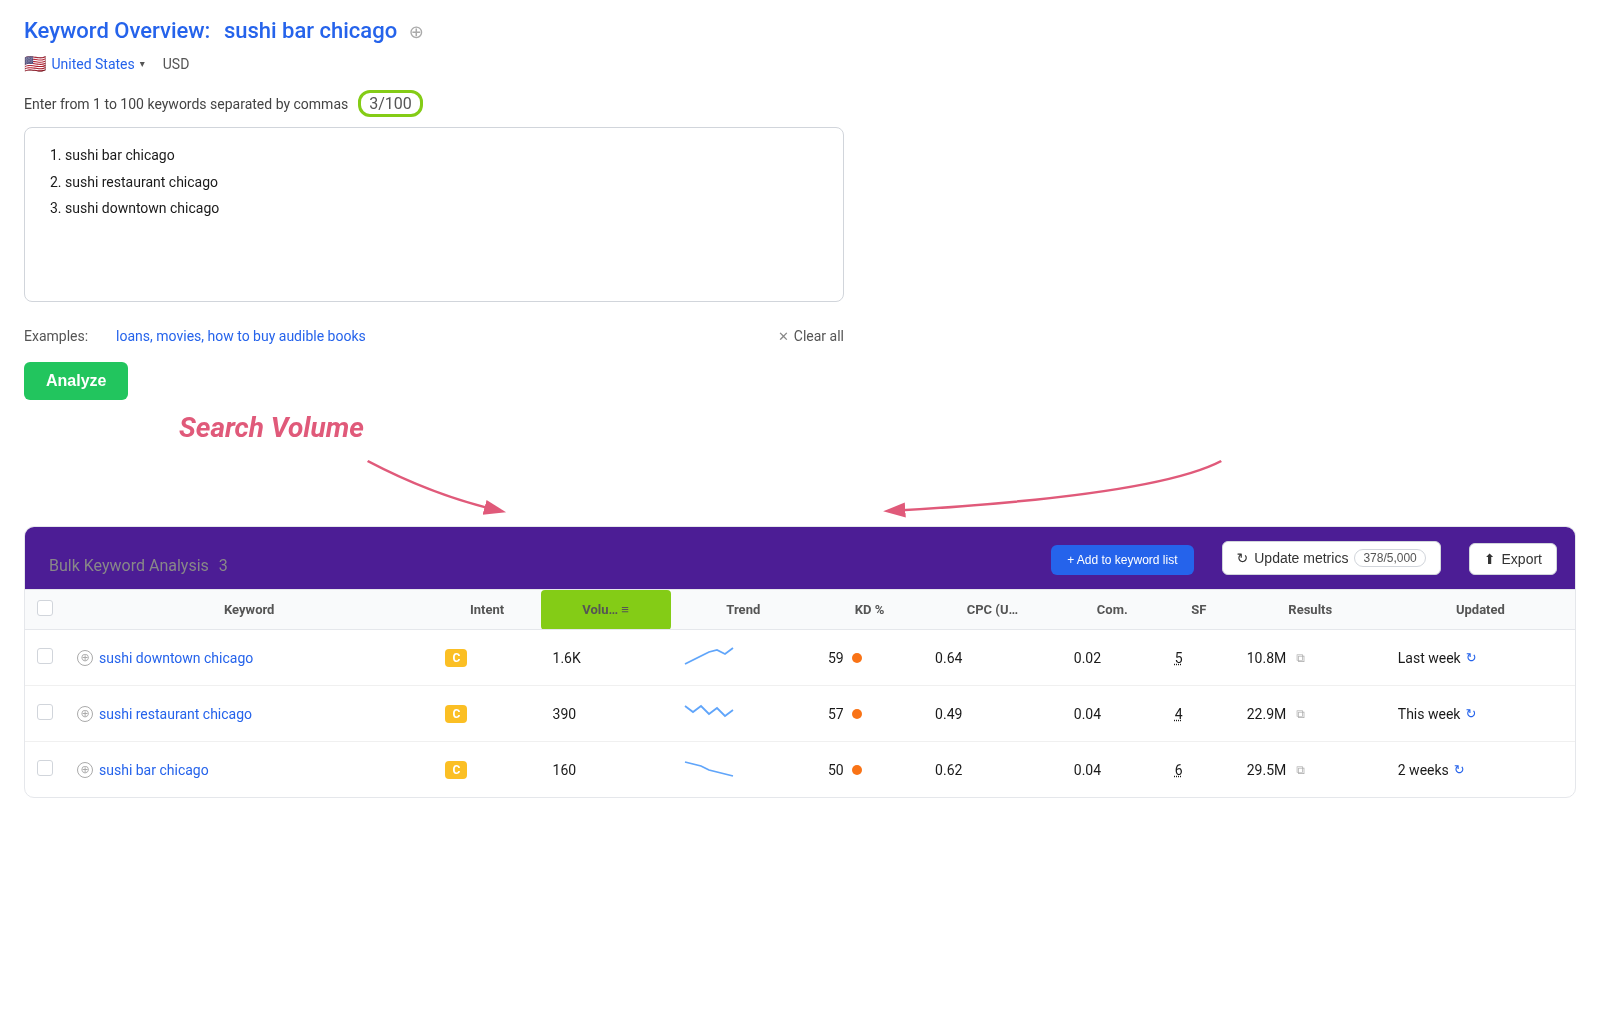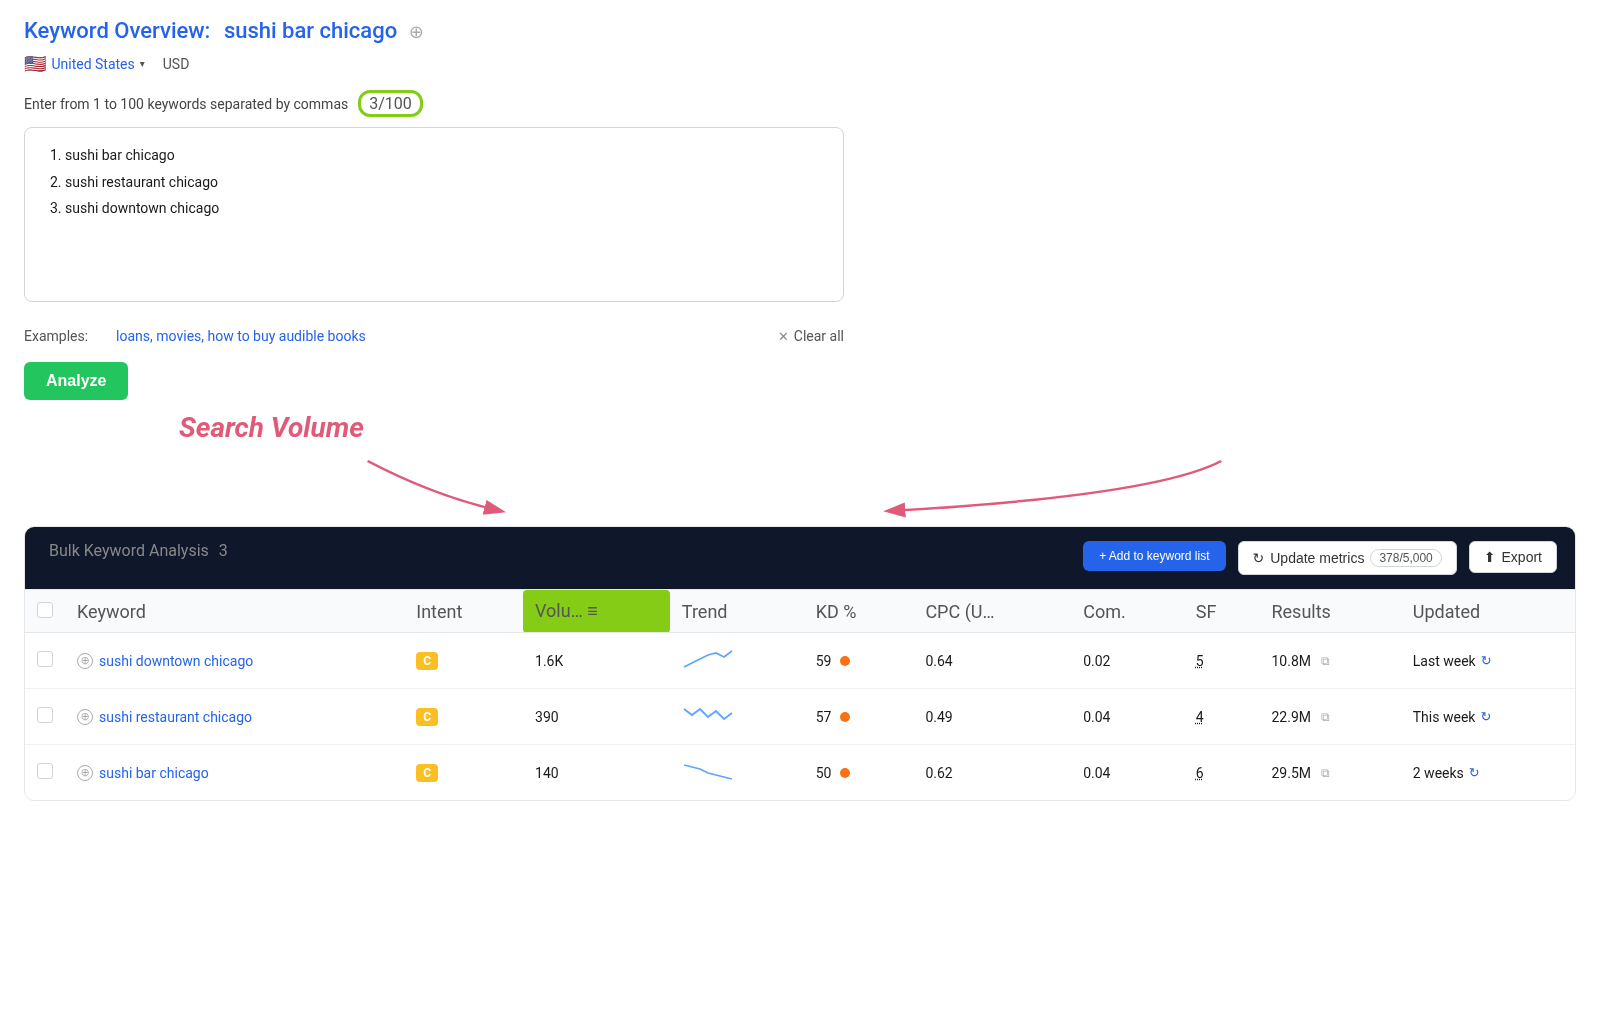--- a/index.html
+++ b/index.html
@@ -158,25 +158,25 @@
       pointer-events: none;
     }
     
     .table-section {
       border: 1.5px solid #e5e7eb;
       border-radius: 10px;
       overflow: hidden;
     }
     .table-header-bar {
       display: flex;
-      align-items: flex-start;
+      align-items: flex-end;
       padding: 14px 18px;
-      background: #0f172a;
+      background: #4c1d95;
       border-bottom: 1.5px solid #e5e7eb;
-      gap: 12px;
+      gap: 28px;
     }
     .table-title {
       font-weight: 700;
       font-size: 16px;
       flex: 1;
     }
     .table-title span {
       font-weight: 400;
       color: #888;
       margin-left: 6px;
@@ -227,23 +227,23 @@
     table {
       width: 100%;
       border-collapse: collapse;
     }
     thead tr {
       background: #f9fafb;
       border-bottom: 1.5px solid #e5e7eb;
     }
     thead th {
       padding: 10px 12px;
-      text-align: left;
-      font-weight: 400;
-      font-size: 18px;
+      text-align: center;
+      font-weight: 700;
+      font-size: 13px;
       color: #555;
     }
     thead th.sortable {
       cursor: pointer;
     }
     thead th.vol-col {
       background: #84cc16;
       border-radius: 4px;
     }
     tbody tr {
@@ -529,21 +529,21 @@
           <td>
             <a class="keyword-link">
               <span class="plus-circle">⊕</span>
               <span>sushi bar chicago</span>
             </a>
           </td>
           <td>
             <span class="intent-badge">C</span>
           </td>
           <td>
-            <span>140</span>
+            <span>160</span>
           </td>
           <td>
             <svg width="55" height="28" viewBox="0 0 55 28">
               <polyline points="2,8 10,10 18,12 26,16 34,18 42,20 50,22" fill="none" stroke="#60a5fa" stroke-width="1.8"></polyline>
             </svg>
           </td>
           <td>
             <span>50</span>
             <span class="kd-dot"></span>
           </td>

